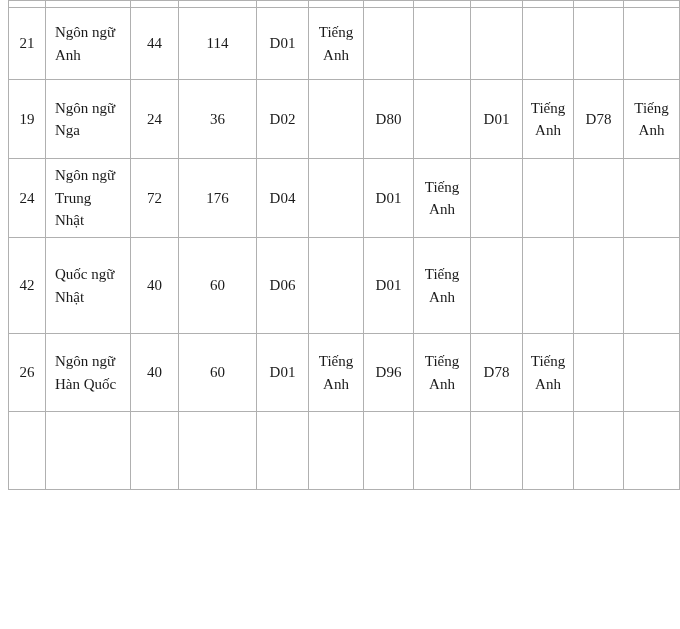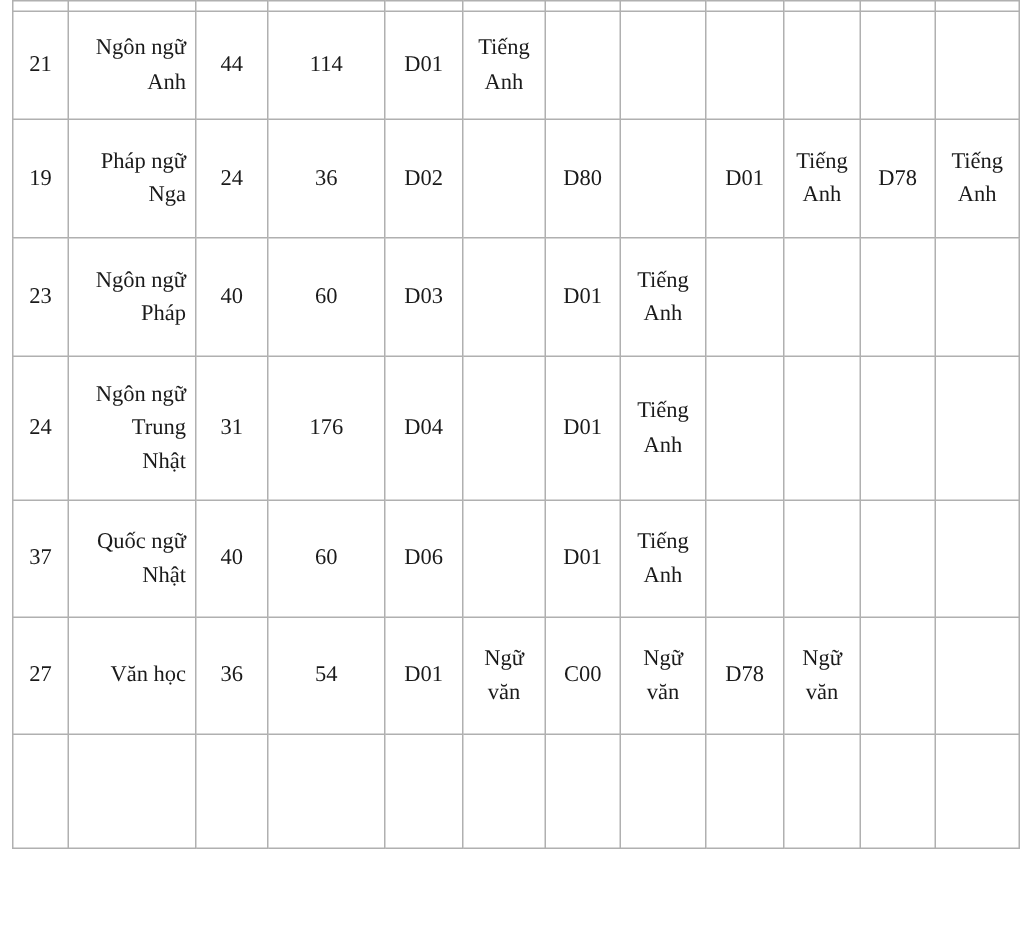--- a/index.html
+++ b/index.html
@@ -27,21 +27,21 @@
   }
   table.quota-table td {
     border: 1px solid var(--border-color, #b0b0b0);
     text-align: center;
     vertical-align: middle;
     padding: 0 4px;
     line-height: 1.5;
     overflow: hidden;
   }
   table.quota-table td.major-name-cell {
-    text-align: right;
+    text-align: left;
     padding: 0 6px 0 9px;
   }
   
   col.c1  { width: 37px; }
   col.c2  { width: 85px; }
   col.c3  { width: 48px; }
   col.c4  { width: 78px; }
   col.c5  { width: 52px; }
   col.c6  { width: 55px; }
   col.c7  { width: 50px; }
@@ -105,85 +105,71 @@
           <td>Tiếng Anh</td>
           <td></td>
           <td></td>
           <td></td>
           <td></td>
           <td></td>
           <td></td>
         </tr>
         <tr>
           <td>19</td>
-          <td class="major-name-cell">Pháp ngữ Nga</td>
+          <td class="major-name-cell">Ngôn ngữ Nga</td>
           <td>24</td>
           <td>36</td>
           <td>D02</td>
           <td></td>
           <td>D80</td>
           <td></td>
           <td>D01</td>
           <td>Tiếng Anh</td>
           <td>D78</td>
           <td>Tiếng Anh</td>
         </tr>
         <tr>
-          <td>23</td>
-          <td class="major-name-cell">Ngôn ngữ Pháp</td>
-          <td>40</td>
-          <td>60</td>
-          <td>D03</td>
-          <td></td>
-          <td>D01</td>
-          <td>Tiếng Anh</td>
-          <td></td>
-          <td></td>
-          <td></td>
-          <td></td>
-        </tr>
-        <tr>
           <td>24</td>
           <td class="major-name-cell">Ngôn ngữ Trung Nhật</td>
-          <td>31</td>
+          <td>72</td>
           <td>176</td>
           <td>D04</td>
           <td></td>
           <td>D01</td>
           <td>Tiếng Anh</td>
           <td></td>
           <td></td>
           <td></td>
           <td></td>
         </tr>
         <tr>
-          <td>37</td>
+          <td>42</td>
           <td class="major-name-cell">Quốc ngữ Nhật</td>
           <td>40</td>
           <td>60</td>
           <td>D06</td>
           <td></td>
           <td>D01</td>
           <td>Tiếng Anh</td>
           <td></td>
           <td></td>
           <td></td>
           <td></td>
         </tr>
         <tr>
-          <td>27</td>
-          <td class="major-name-cell">Văn học</td>
-          <td>36</td>
-          <td>54</td>
+          <td>26</td>
+          <td class="major-name-cell">Ngôn ngữ Hàn Quốc</td>
+          <td>40</td>
+          <td>60</td>
           <td>D01</td>
-          <td>Ngữ văn</td>
-          <td>C00</td>
-          <td>Ngữ văn</td>
+          <td>Tiếng Anh</td>
+          <td>D96</td>
+          <td>Tiếng Anh</td>
           <td>D78</td>
-          <td>Ngữ văn</td>
+          <td>Tiếng Anh</td>
           <td></td>
           <td></td>
         </tr>
         <tr>
           <td></td>
           <td class="major-name-cell"></td>
           <td></td>
           <td></td>
           <td></td>
           <td></td>

